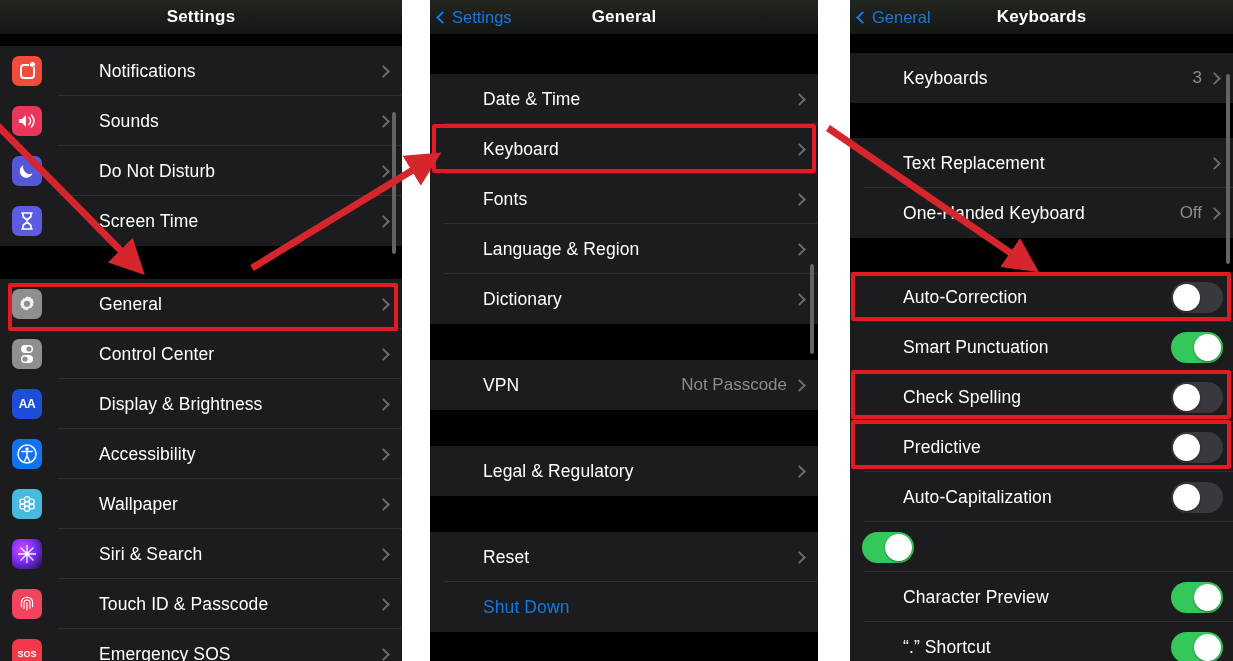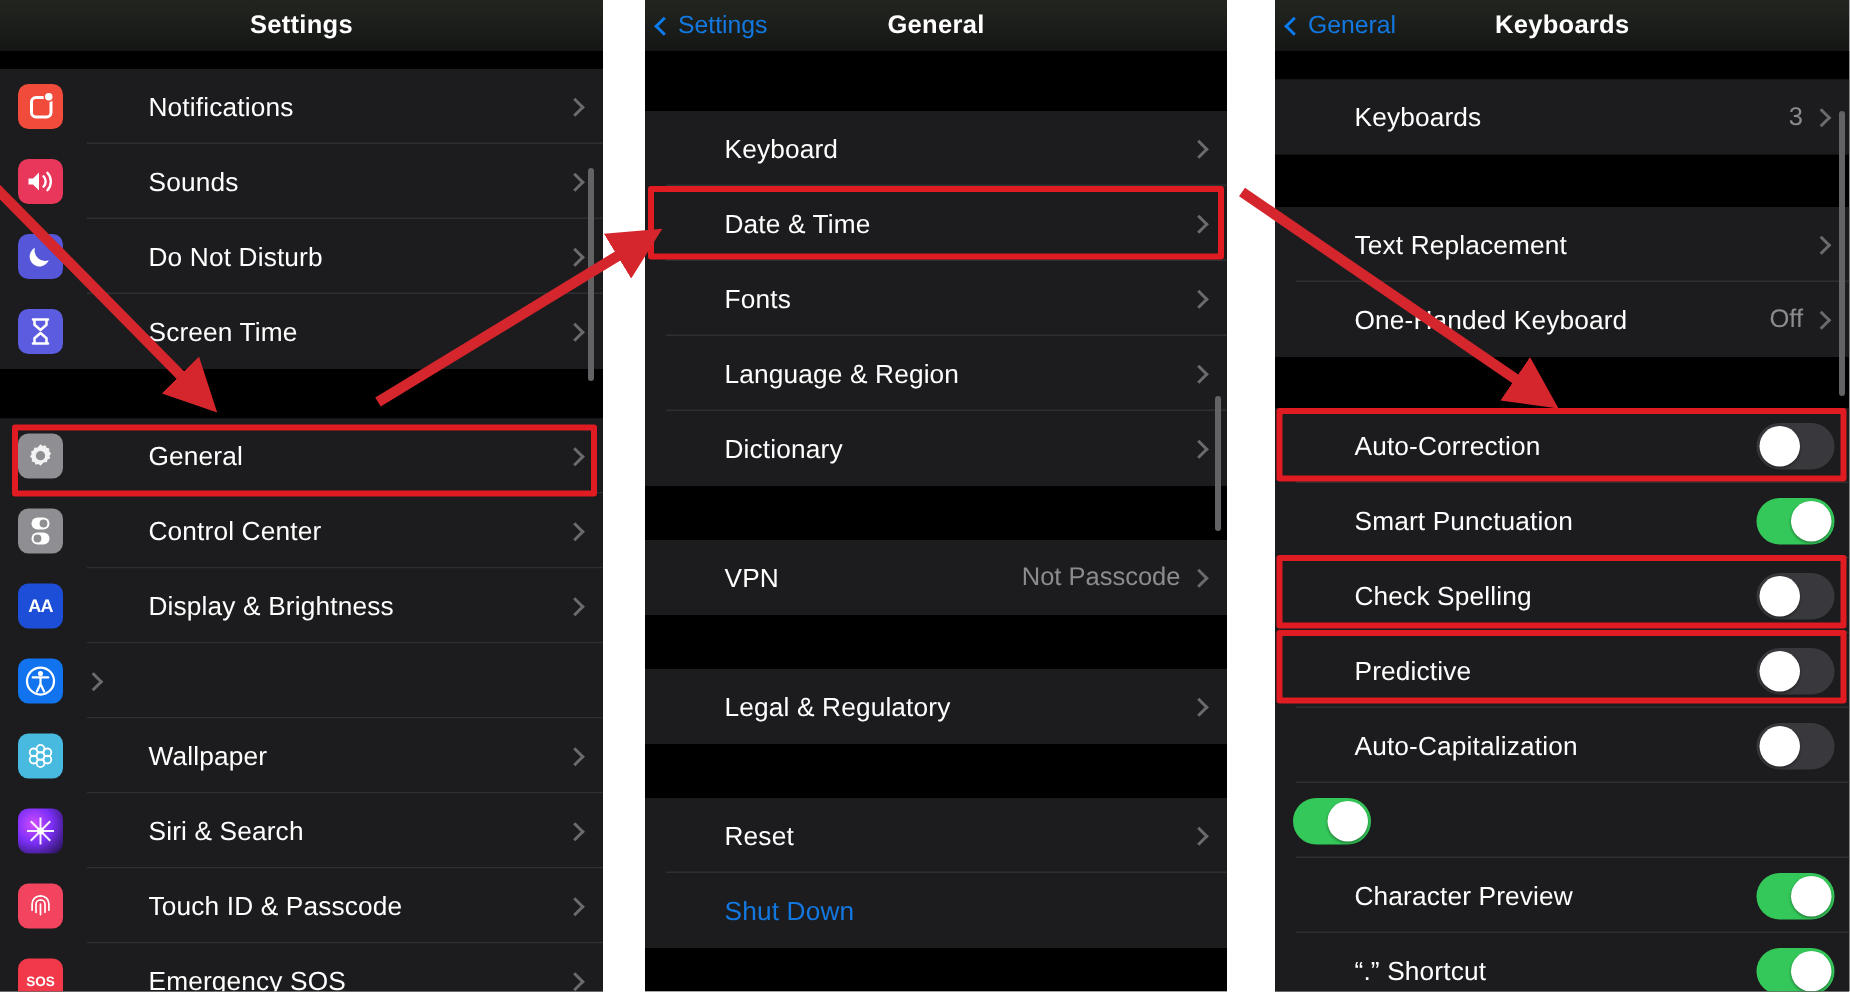--- a/index.html
+++ b/index.html
@@ -216,20 +216,21 @@
           <span class="chev"></span>
         </div>
         <div class="row sep">
           <span class="row-icon ico-accessibility">
             <svg width="24" height="24" viewBox="0 0 24 24">
                 <circle cx="12" cy="12" r="9" stroke="#fff" stroke-width="1.5" fill="none"></circle>
                 <circle cx="12" cy="7" r="1.7" fill="#fff"></circle>
                 <path d="M6.8 9.6h10.4M12 10v4m0 0l-2.4 5M12 14l2.4 5" stroke="#fff" stroke-width="1.5" stroke-linecap="round" fill="none"></path>
               </svg>
           </span>
+          <span class="row-label">Accessibility</span>
           <span class="chev"></span>
         </div>
         <div class="row sep">
           <span class="row-icon ico-wallpaper">
             <svg width="22" height="22" viewBox="0 0 22 22">
                 <g fill="none" stroke="#fff" stroke-width="1.2">
                   <circle cx="11" cy="11" r="2.6"></circle>
                   <circle cx="11" cy="6.2" r="2.6"></circle>
                   <circle cx="11" cy="15.8" r="2.6"></circle>
                   <circle cx="6.4" cy="8.6" r="2.6"></circle>
@@ -289,25 +290,25 @@
         <span class="nav-back-label">Settings</span>
       </span>
       <span class="nav-title">General</span>
     </div>
     <div class="list-body">
 
       <div class="gap" style="height:40px"></div>
 
       <div class="group">
         <div class="row sep sep-left12">
+          <span class="row-label">Date &amp; Time</span>
+          <span class="chev"></span>
+        </div>
+        <div class="row sep sep-left12">
           <span class="row-label">Keyboard</span>
-          <span class="chev"></span>
-        </div>
-        <div class="row sep sep-left12">
-          <span class="row-label">Date &amp; Time</span>
           <span class="chev"></span>
         </div>
         <div class="row sep sep-left12">
           <span class="row-label">Fonts</span>
           <span class="chev"></span>
         </div>
         <div class="row sep sep-left12">
           <span class="row-label">Language &amp; Region</span>
           <span class="chev"></span>
         </div>

